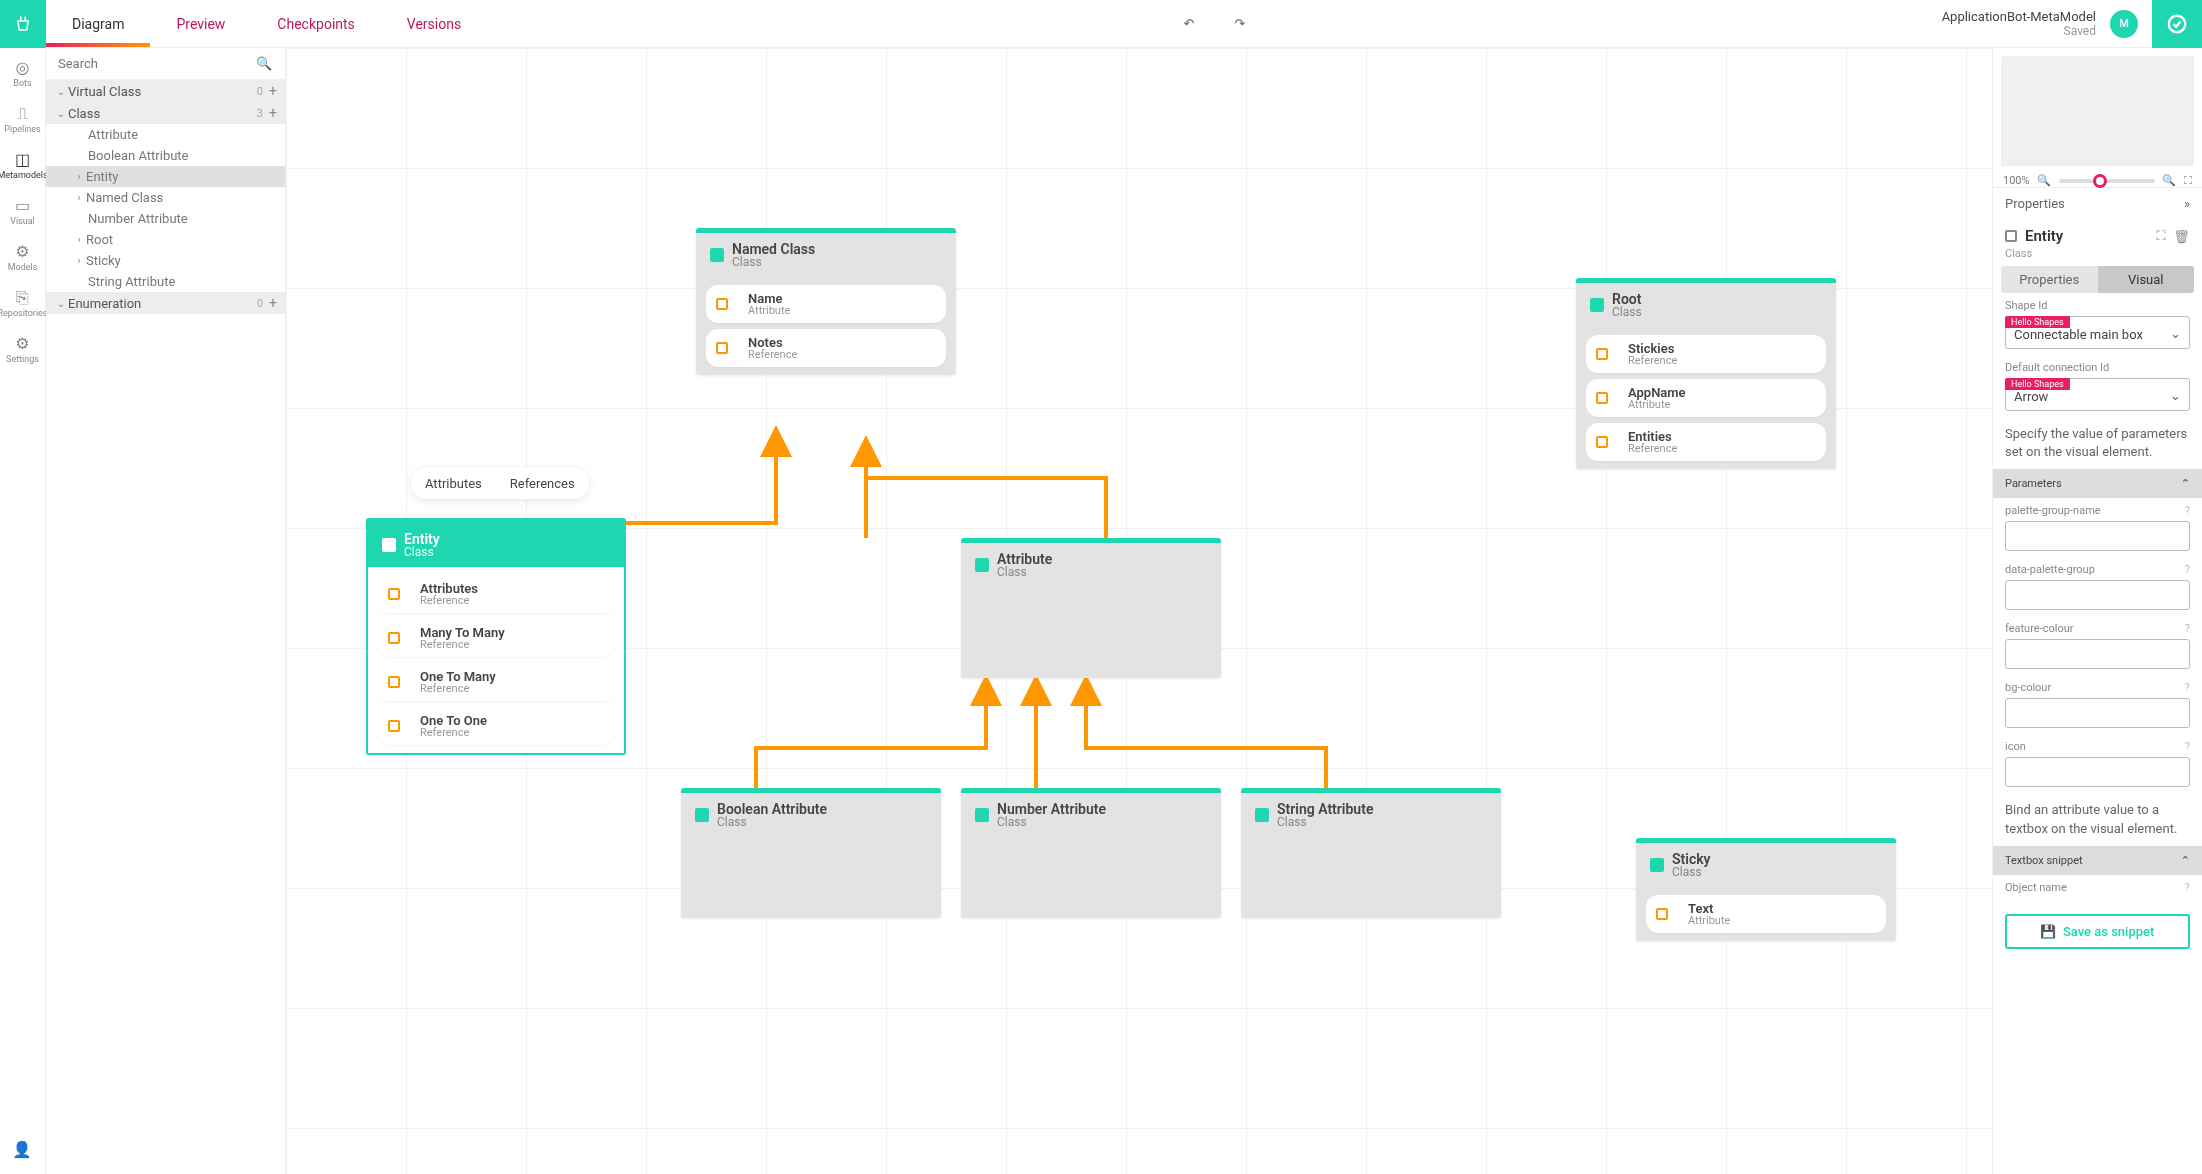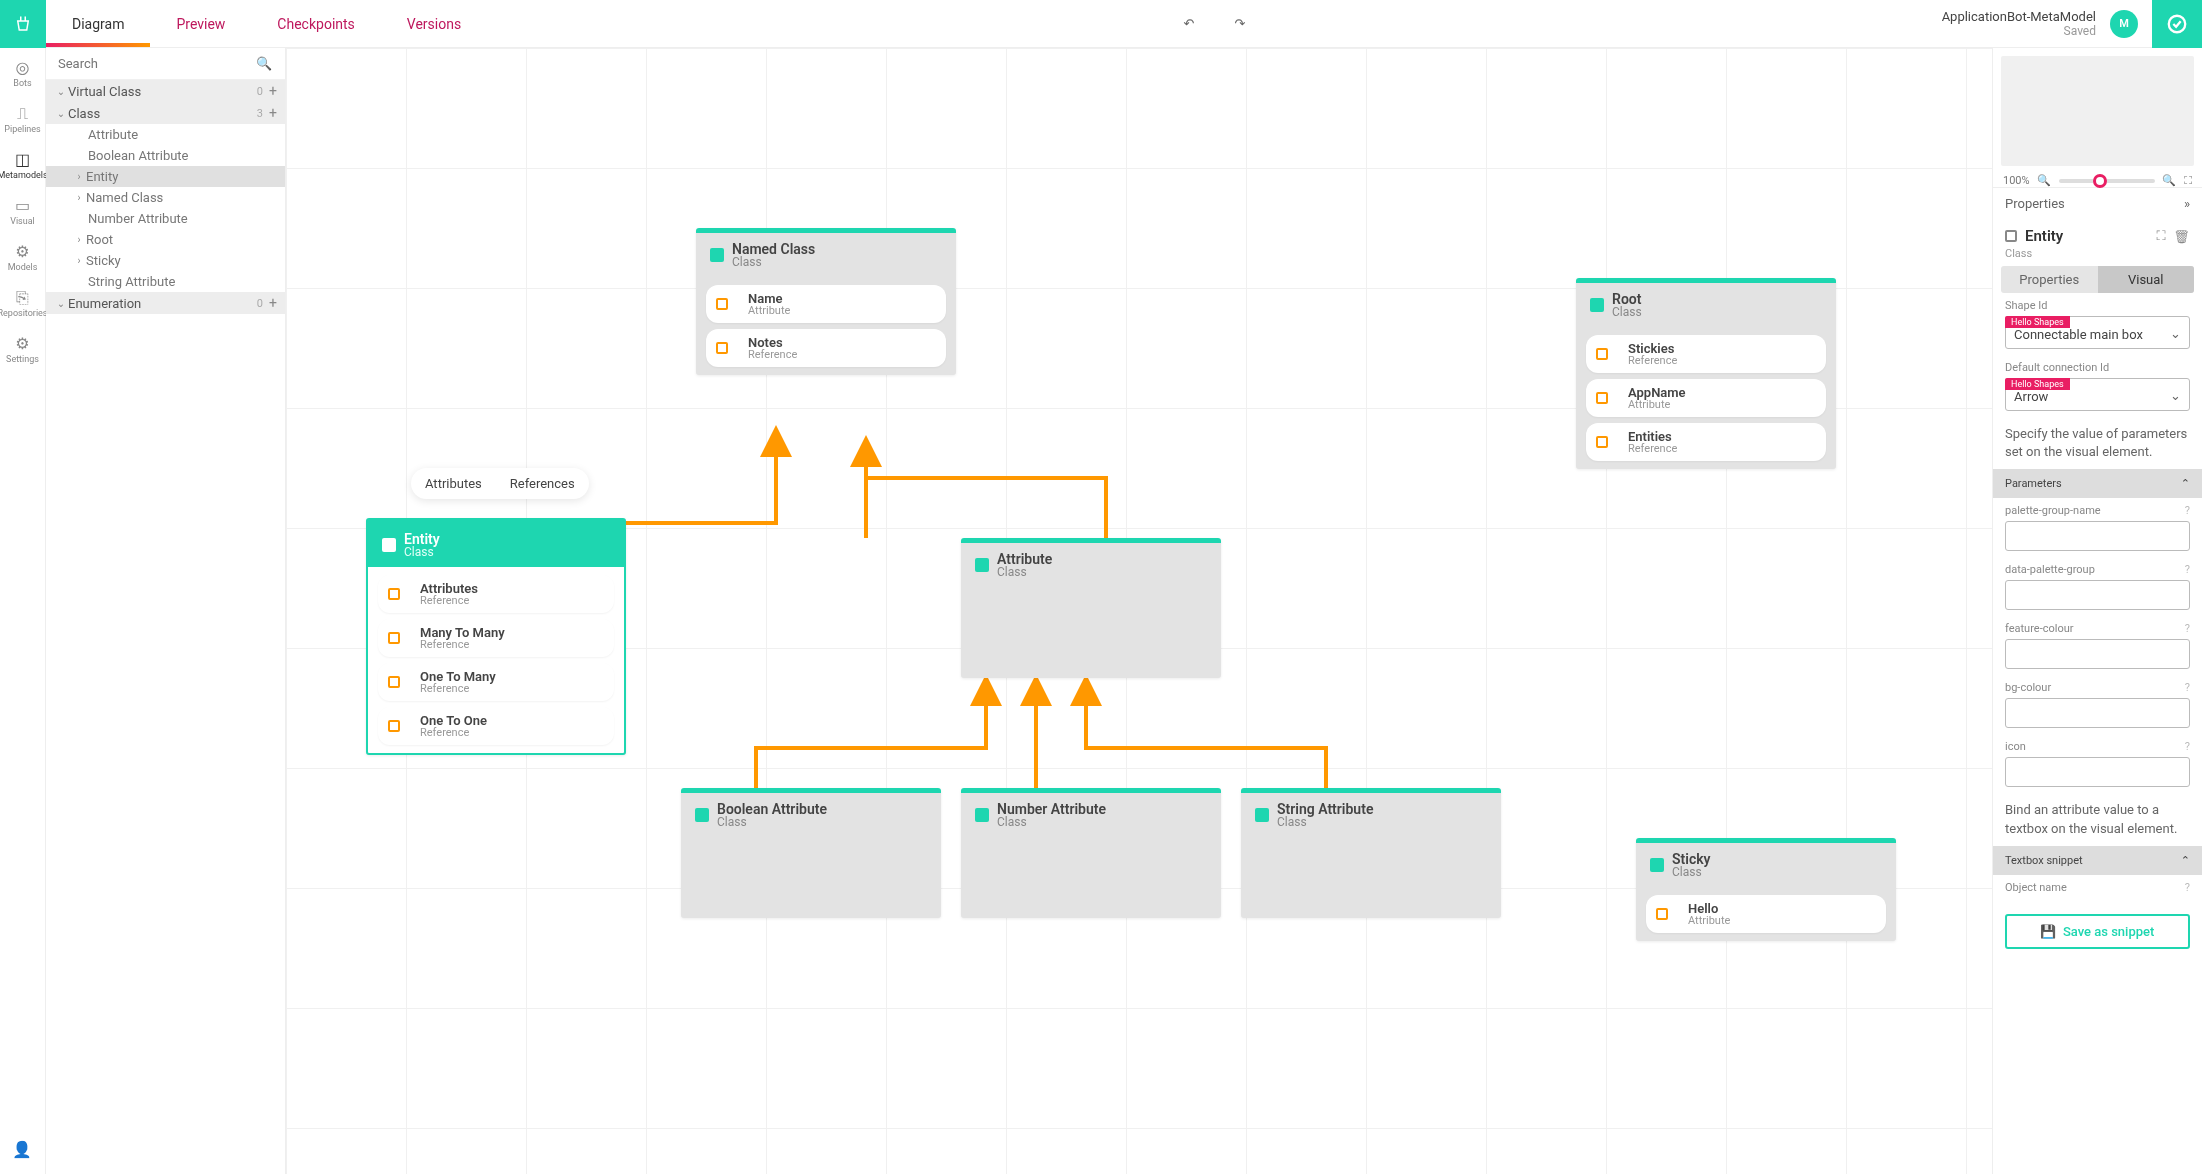--- a/index.html
+++ b/index.html
@@ -378,21 +378,21 @@
             <span class="node-icon"></span>
             <div>
               <div class="node-title">Sticky</div>
               <div class="node-sub">Class</div>
             </div>
           </div>
         <div class="attrs">
           <div class="attr">
               <span class="attr-icon"></span>
               <div>
-                <div class="attr-name">Hello</div>
+                <div class="attr-name">Text</div>
                 <div class="attr-sub">Attribute</div>
               </div>
             </div>
         </div>
       </div>
     </div>
 
     <div class="props">
       <div class="minimap"></div>
       <div class="zoom">

